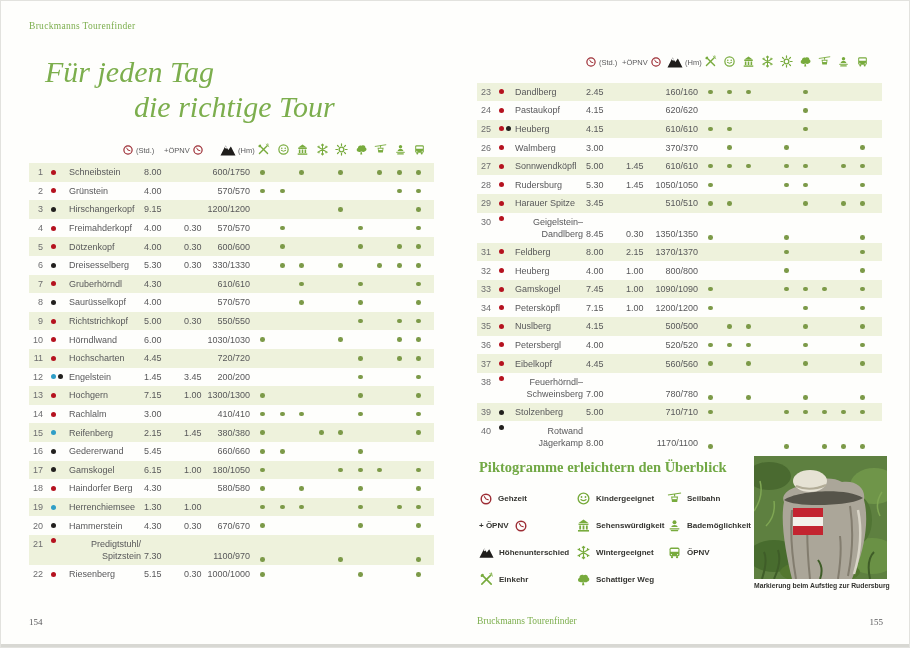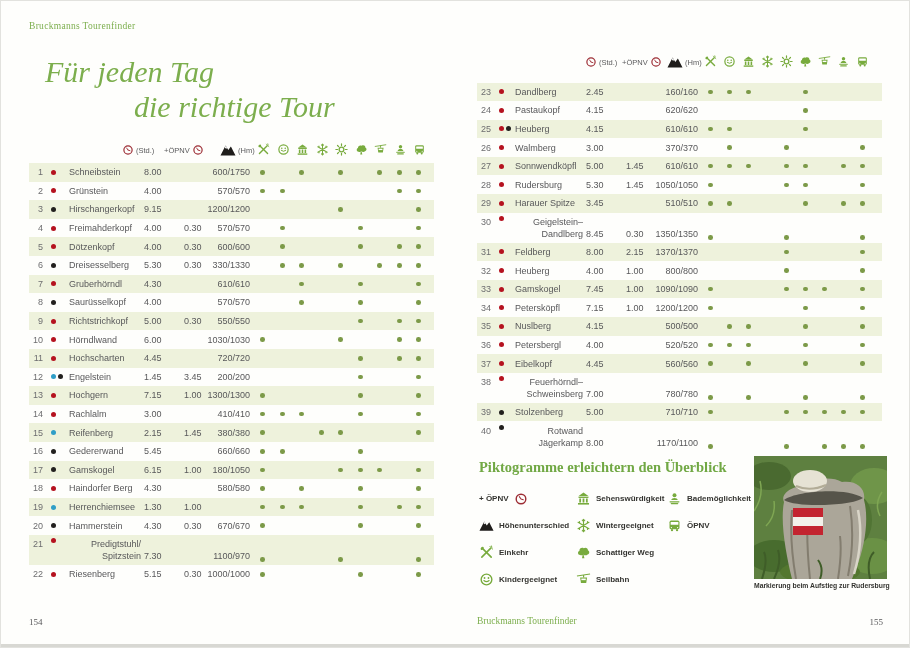--- a/index.html
+++ b/index.html
@@ -1452,20 +1452,29 @@
           <div class="c" style="width: 19px; justify-content: center;">
             <div class="dot" style="width: 4.6px; height: 4.6px; background: rgb(124, 154, 72);"></div>
           </div>
         </div>
       </div>
     </div>
 
   <div class="abs legend-title" style="left:478px;top:458px;">Piktogramme erleichtern den Überblick</div>
   <div id="legend" class="legend-grid" style="left:478px;top:484px;">
       <div class="legend-item">
+        <span style="display: inline-flex;">
+          <svg width="14" height="14" viewBox="0 0 16 16">
+            <circle cx="8" cy="8" r="5.5" fill="none" stroke="#9d2d35" stroke-width="1.6"></circle>
+            <path d="M8 8 6.1 5.3M8 8l2.6.9" stroke="#9d2d35" stroke-width="1.2" fill="none" stroke-linecap="round"></path>
+          </svg>
+        </span>
+        <span class="legend-label">Gehzeit</span>
+      </div>
+      <div class="legend-item">
         <span class="legend-label">+ ÖPNV</span>
         <span style="display: inline-flex;">
           <svg width="14" height="14" viewBox="0 0 16 16">
             <circle cx="8" cy="8" r="5.5" fill="none" stroke="#9d2d35" stroke-width="1.6"></circle>
             <path d="M8 8 6.1 5.3M8 8l2.6.9" stroke="#9d2d35" stroke-width="1.2" fill="none" stroke-linecap="round"></path>
           </svg>
         </span>
       </div>
       <div class="legend-item">
         <span style="display: inline-flex;">

